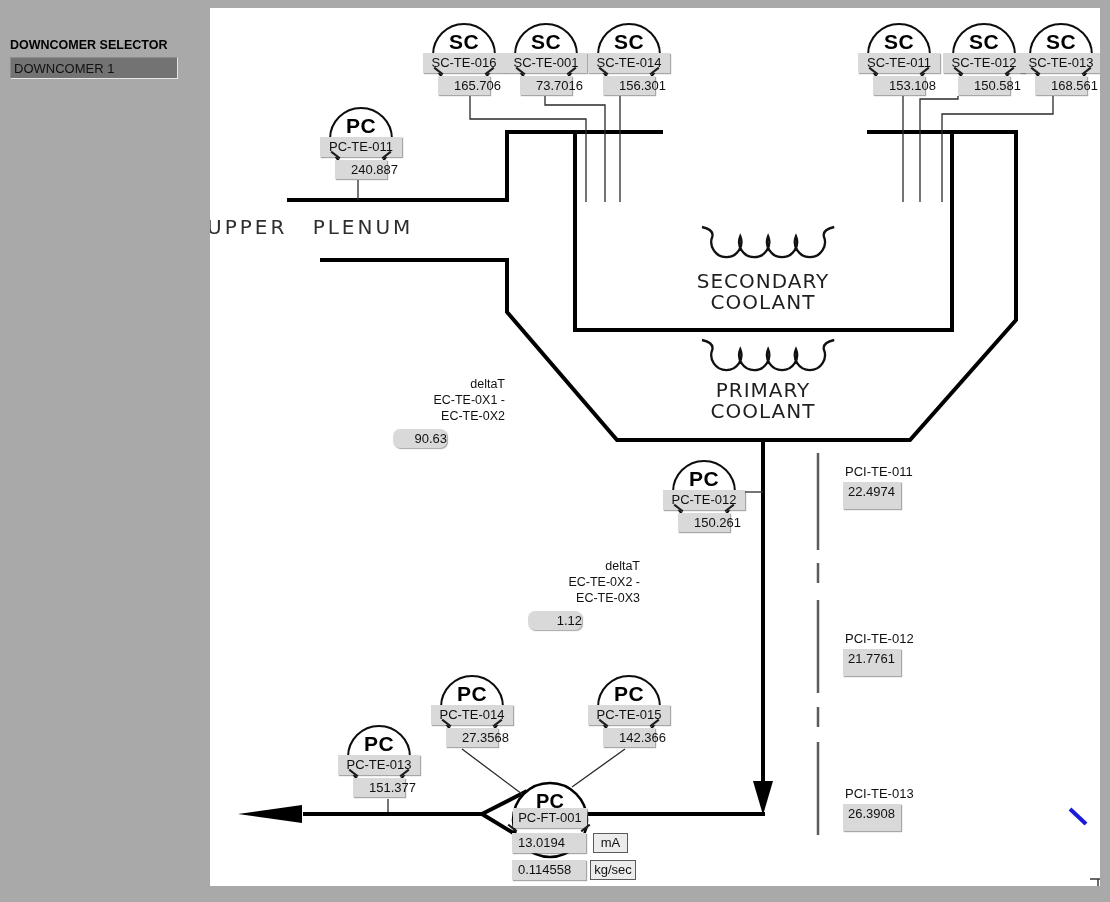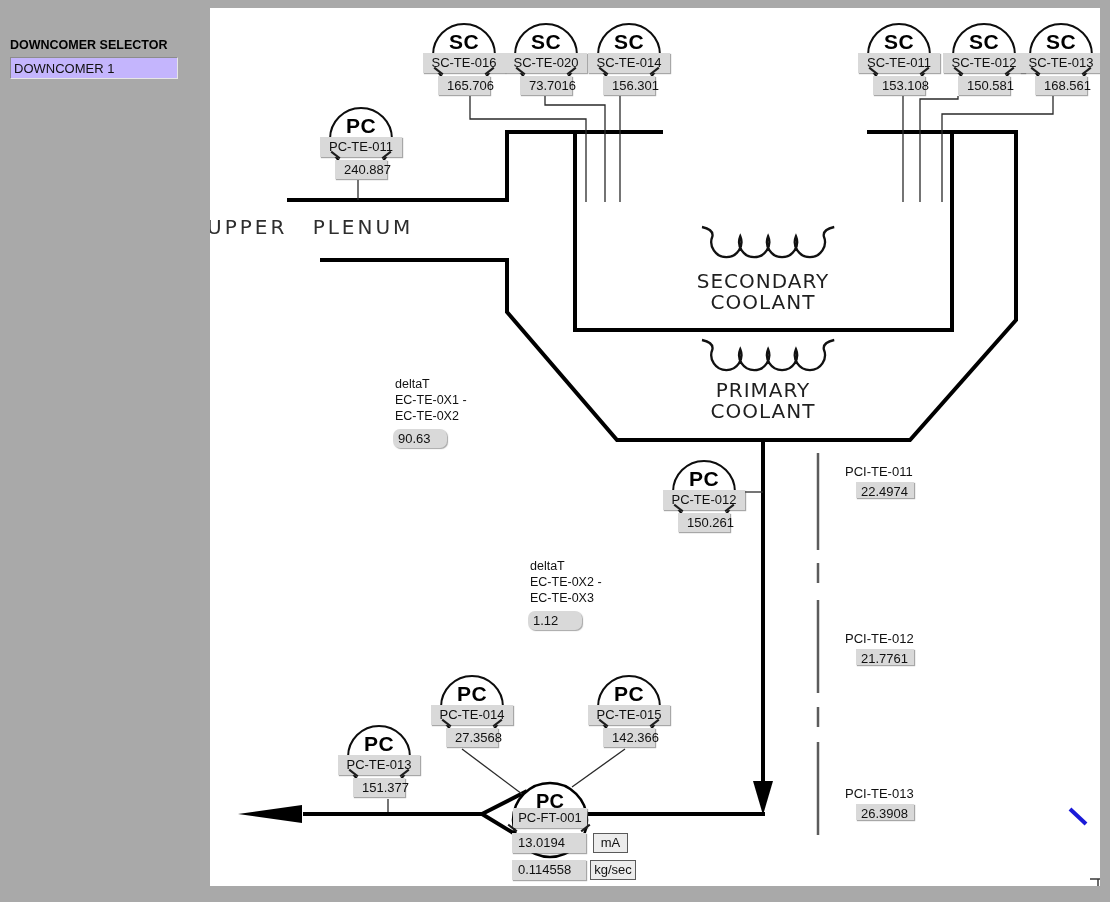--- a/index.html
+++ b/index.html
@@ -2,40 +2,40 @@
 <html><head>
 <meta charset="utf-8">
 <style>
   html,body{margin:0;padding:0;}
   #page{position:relative;width:1110px;height:902px;background:#a9a9a9;overflow:hidden;
         font-family:"Liberation Sans",sans-serif;}
   #canvas{position:absolute;left:210px;top:8px;width:890px;height:878px;background:#ffffff;overflow:hidden;}
   #pipes{position:absolute;left:0;top:0;}
 
   .sel-label{position:absolute;left:10px;top:38px;font:bold 12.5px "Liberation Sans",sans-serif;color:#000;}
-  .sel-input{position:absolute;left:10px;top:57px;width:160px;height:20px;background:#c4b5fd;
+  .sel-input{position:absolute;left:10px;top:57px;width:160px;height:20px;background:#737373;
              border:1px solid #8c8c8c;border-right-color:#e6e6e6;border-bottom-color:#e6e6e6;
              font:13px "Liberation Sans",sans-serif;color:#111;padding:0 3px;}
 
   .instr{position:absolute;width:82px;height:92px;}
   .instr-circle{position:absolute;left:9px;top:0;width:64px;height:64px;border:2.5px solid #0d0d0d;
                 border-radius:50%;background:#fff;box-sizing:border-box;text-align:center;}
   .instr-type{display:block;margin-top:5px;font:600 21px "Liberation Sans",sans-serif;color:#000;letter-spacing:.5px;}
   .box{position:absolute;background:#d9d9d9;box-shadow:1px 1px 1px rgba(80,80,80,.5);
        font:13px "Liberation Sans",sans-serif;color:#111;box-sizing:border-box;}
   .tag-box{left:0;top:30px;width:82px;height:20px;line-height:20px;text-align:center;}
-  .val-box{left:15px;top:53px;width:52px;height:19px;line-height:19px;padding-left:9px;}
+  .val-box{left:15px;top:53px;width:52px;height:19px;line-height:19px;padding-left:16px;}
   .tick::before{content:"";position:absolute;left:-5px;top:-6px;width:11px;height:2px;background:#1c1c1c;transform:rotate(38deg);}
   .tick::after{content:"";position:absolute;right:-5px;top:-6px;width:11px;height:2px;background:#1c1c1c;transform:rotate(-38deg);}
 
   .pci{position:absolute;width:80px;}
   .pci-label{font:13px "Liberation Sans",sans-serif;color:#111;}
-  .pci-val{position:absolute;left:-2px;top:20px;width:58px;height:16px;line-height:19px;padding-left:5px;margin-left:13px;}
-
-  .dt{position:absolute;width:110px;font:12.5px "Liberation Sans",sans-serif;color:#111;line-height:16px;}
+  .pci-val{position:absolute;left:-2px;top:20px;width:58px;height:27px;line-height:19px;padding-left:5px;}
+
+  .dt{position:absolute;width:110px;font:12.5px "Liberation Sans",sans-serif;color:#111;line-height:16px;text-align:right;}
   .dt-val{position:absolute;left:-2px;top:53px;width:54px;height:19px;line-height:19px;padding-left:5px;border-radius:7px;}
 
   .cad-big{position:absolute;font-family:"DejaVu Sans",sans-serif;font-size:20px;color:#2e2e2e;
            letter-spacing:3px;word-spacing:16px;white-space:nowrap;}
   .cad-mid{position:absolute;font-family:"DejaVu Sans",sans-serif;font-size:20px;color:#1f1f1f;
            letter-spacing:1px;text-align:center;line-height:21px;width:180px;}
 
   .ft-pc{position:absolute;left:318px;top:782px;width:44px;text-align:center;
          font:600 20px "Liberation Sans",sans-serif;color:#000;}
   .ft-box{height:20px;line-height:20px;}
@@ -115,21 +115,21 @@
       <div class="instr-circle">
           <span class="instr-type">SC</span>
         </div>
       <div class="box tag-box">SC-TE-016</div>
       <div class="box val-box tick">165.706</div>
     </div>
     <div class="instr" style="left:295px;top:15px;">
       <div class="instr-circle">
           <span class="instr-type">SC</span>
         </div>
-      <div class="box tag-box">SC-TE-020</div>
+      <div class="box tag-box">SC-TE-001</div>
       <div class="box val-box tick">73.7016</div>
     </div>
     <div class="instr" style="left:378px;top:15px;">
       <div class="instr-circle">
           <span class="instr-type">SC</span>
         </div>
       <div class="box tag-box">SC-TE-014</div>
       <div class="box val-box tick">156.301</div>
     </div>
     <div class="instr" style="left:648px;top:15px;">

